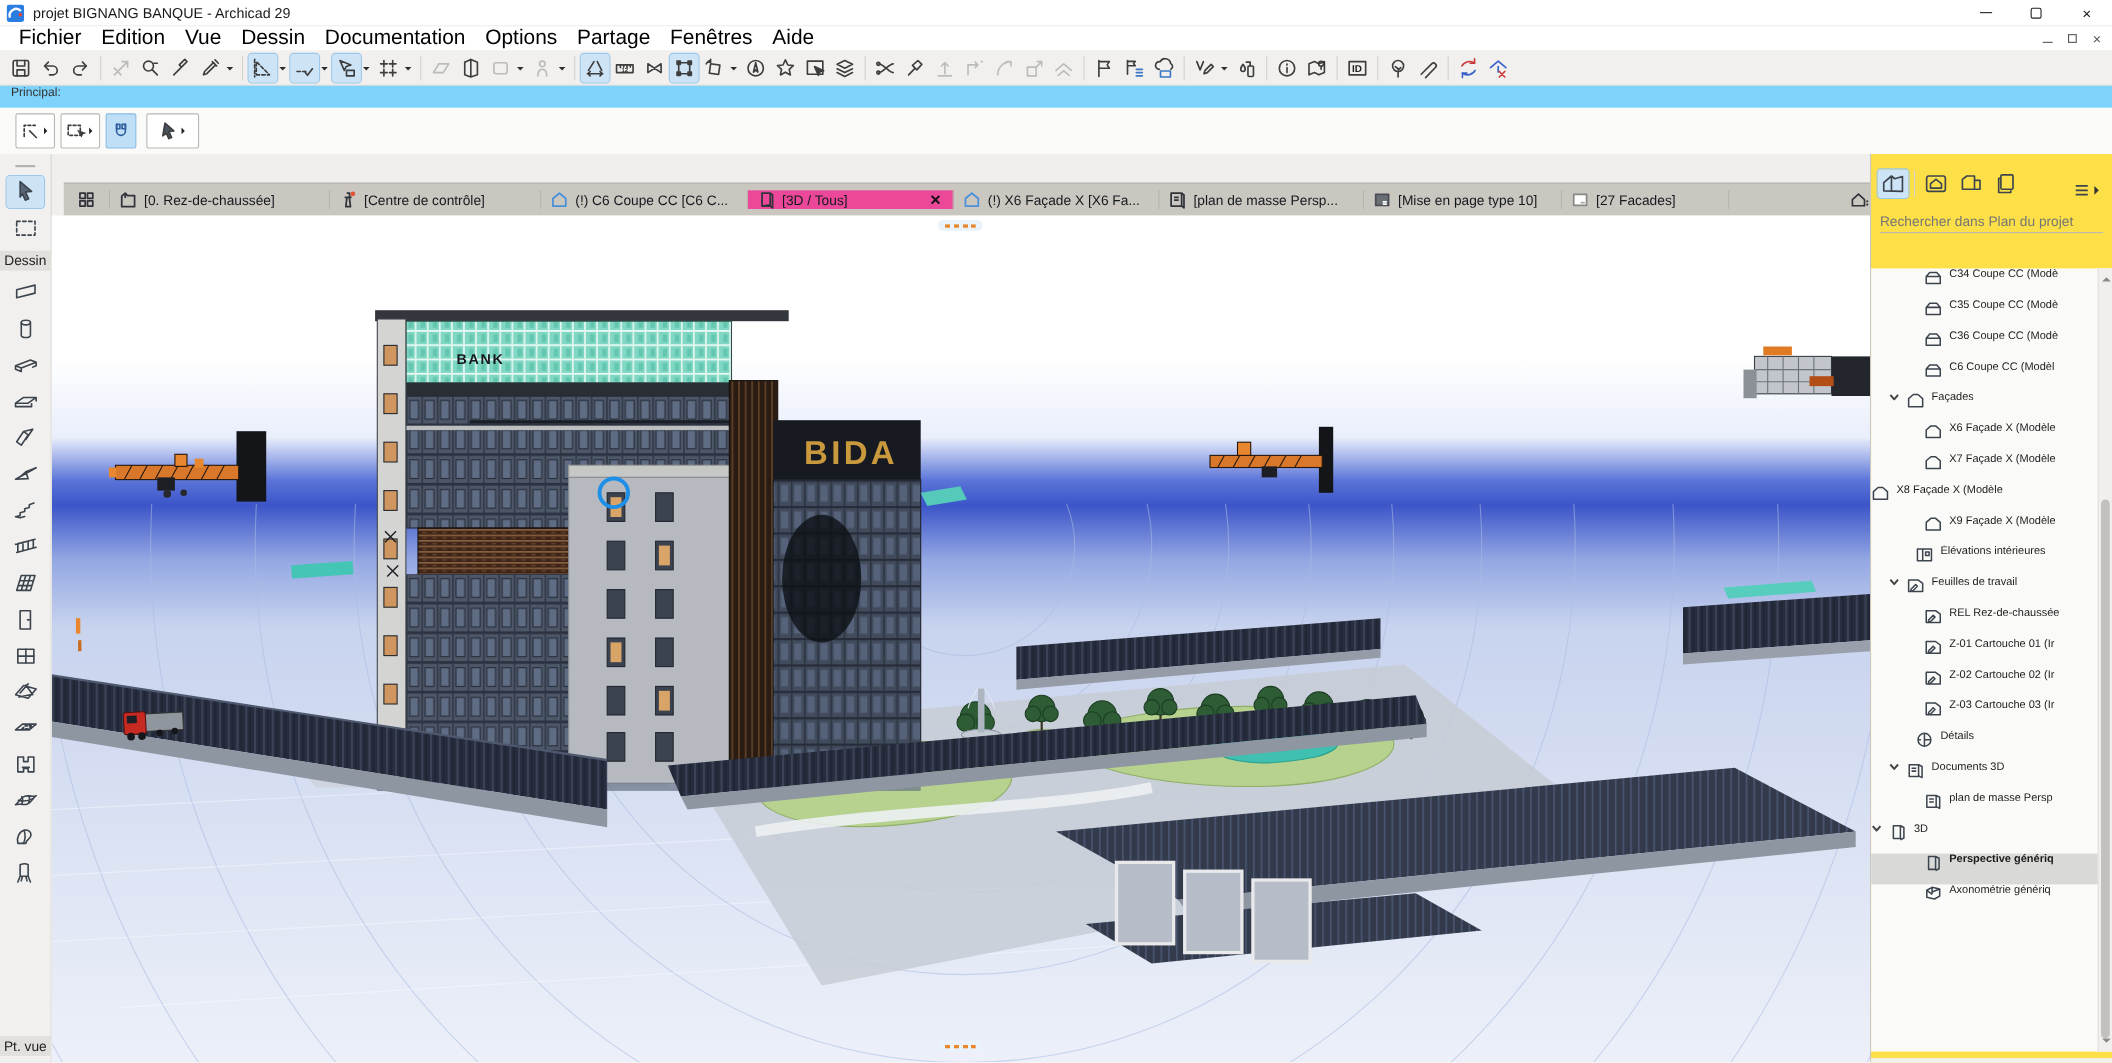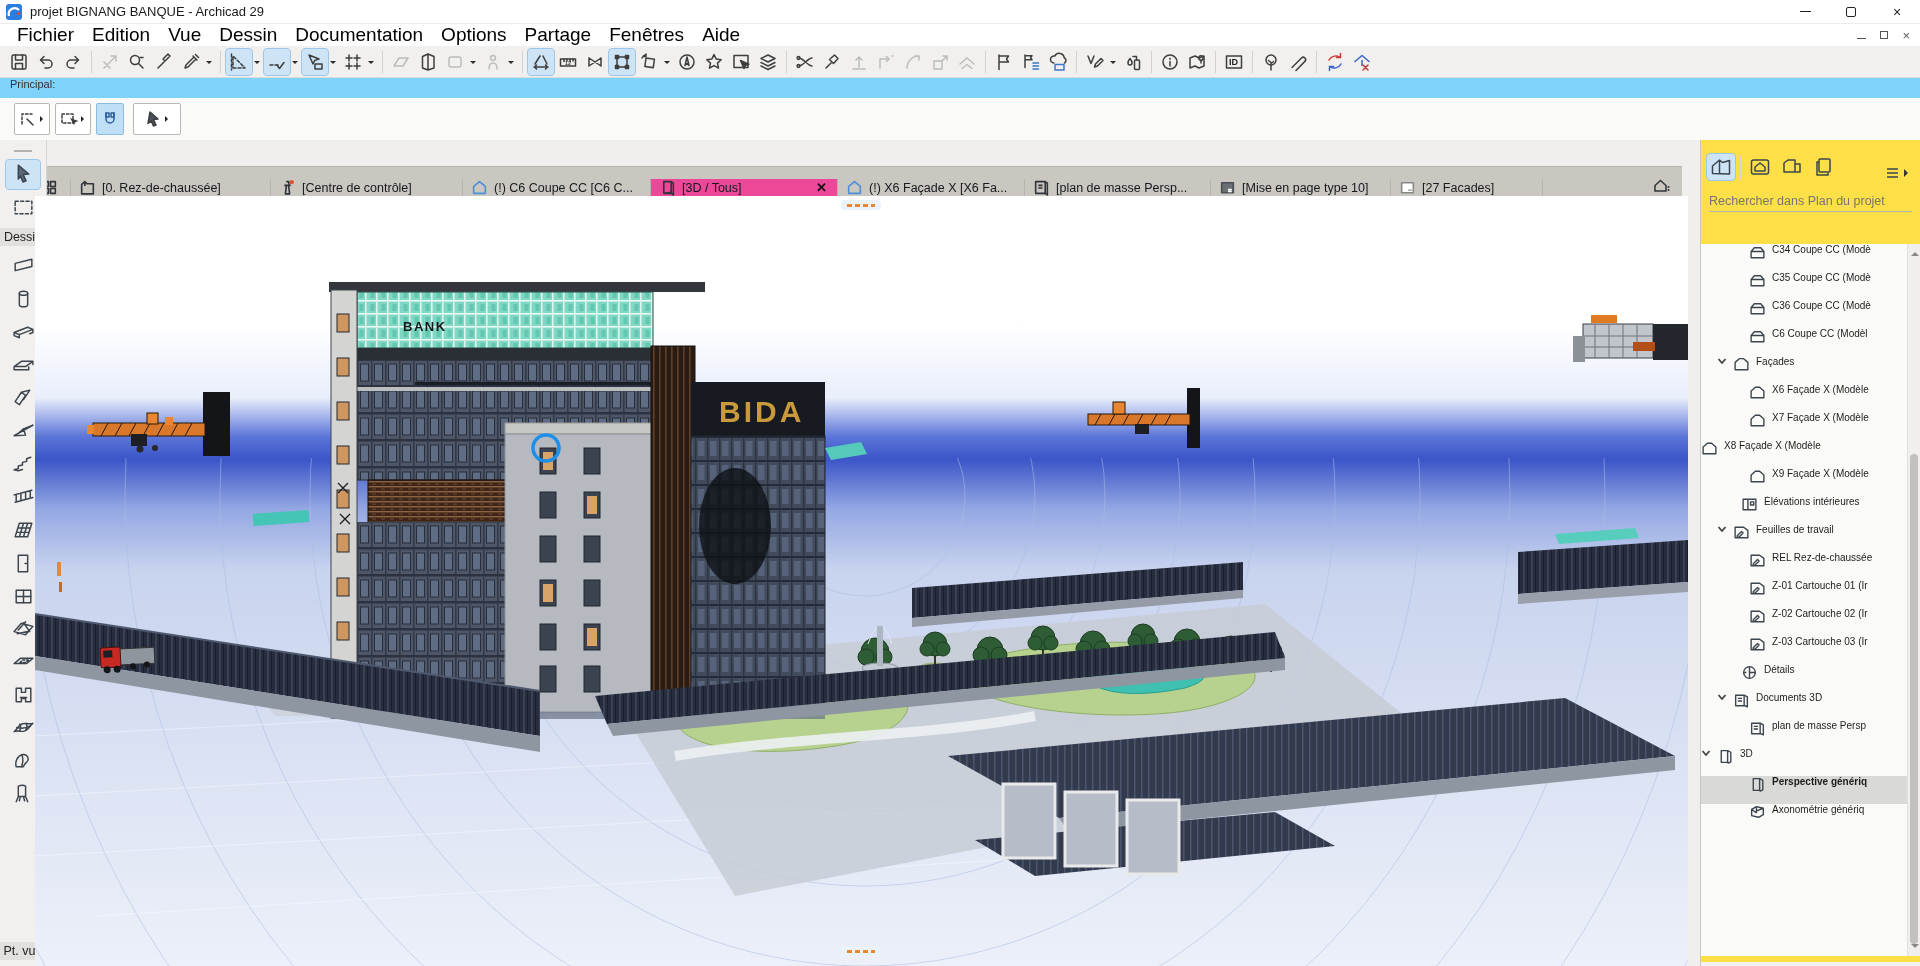--- a/index.html
+++ b/index.html
@@ -30,38 +30,38 @@
 .prow{position:absolute;left:0;top:78px;width:1920px;height:20px;background:#7dd3fc;font-size:11px;color:#333;padding-left:10px;display:flex;align-items:flex-start}
 
 .subtb{position:absolute;left:0;top:98px;width:1920px;height:42px;background:#fafaf8;display:flex;align-items:center;gap:5px;padding-left:14px}
 .sbtn{height:32px;background:#fff;border:1px solid #b9b7b4;border-radius:2px;display:flex;align-items:center;justify-content:center;padding:0 3px}
 .sbtn svg{width:20px;height:20px;stroke:#3e3e3e;fill:none;stroke-width:1.5;stroke-linecap:round;stroke-linejoin:round}
 .sbtn .rc{width:0;height:0;border:3.5px solid transparent;border-left-color:#222;margin-left:2px}
 .sbtn.active{background:#bfdff7;border-color:#8cbbe2}
 
 .gapstrip{position:absolute;left:0;top:140px;width:1920px;height:26px;background:#f0efee}
 
-.tabbar{position:absolute;left:29px;top:166px;width:1653px;height:30px;background:#cac7c1;border-top:1px solid #b7b4ae;display:flex;align-items:flex-end}
+.tabbar{position:absolute;left:58px;top:166px;width:1653px;height:30px;background:#cac7c1;border-top:1px solid #b7b4ae;display:flex;align-items:center}
 .tovr{width:42px;display:flex;align-items:center;justify-content:center;border-right:1px solid #b7b4ae}
 .tovr svg,.tab svg{width:17px;height:17px;stroke:#30333a;fill:none;stroke-width:1.5;stroke-linejoin:round}
 .tab{display:flex;align-items:center;gap:6px;padding:0 8px;border-right:1px solid #b7b4ae;font-size:12.5px;color:#15181d;white-space:nowrap;overflow:hidden}
 .tab.active{background:#ec4899}
 .tab .tx{margin-left:auto;font-size:13px;font-weight:bold;color:#111;padding:0 2px}
 .tbright{margin-left:auto;display:flex;align-items:center;padding-right:10px}
 .tbright svg{width:20px;height:20px;stroke:#30333a;fill:none;stroke-width:1.5}
 
 .toolbox{position:absolute;left:0;top:140px;width:47px;height:826px;background:#f1f0ee;border-right:1px solid #d8d6d2;display:flex;flex-direction:column;align-items:center}
 .tbx-handle{width:18px;height:2px;background:#b5b3af;margin:10px 0 8px}
 .pbtn{width:34px;height:29px;display:flex;align-items:center;justify-content:center;border-radius:3px;margin-bottom:4px;flex:none}
 .pbtn svg{width:25px;height:25px;stroke:#3c444e;fill:none;stroke-width:1.4;stroke-linecap:round;stroke-linejoin:round}
 .pbtn.sel{background:#cde4f7;outline:1px solid #9cc6ea}
 .plabel{width:47px;background:#e2e0dc;font-size:12.5px;color:#222;text-align:center;padding:2px 0;margin:2px 0 6px;flex:none}
 .ptvue{margin-top:auto}
 
-.viewport{position:absolute;left:35px;top:196px;width:1653px;height:770px;background:#fff;overflow:hidden}
+.viewport{position:absolute;left:47px;top:196px;width:1653px;height:770px;background:#fff;overflow:hidden}
 .vphandle{position:absolute;width:40px;height:10px;background:#eaf2fb;border-radius:4px;display:flex;align-items:center;justify-content:center}
 .vphandle i{display:block;width:28px;height:3px;background:repeating-linear-gradient(90deg,#e8872f 0 5px,transparent 5px 8px)}
 
 .nav{position:absolute;left:1700px;top:140px;width:220px;height:826px;background:#fde047;border-left:1px solid #c9c7c3}
 .nhead{height:46px;display:flex;align-items:flex-end;gap:4px;padding:0 6px 6px 6px}
 .nico-btn{width:28px;height:26px;display:flex;align-items:center;justify-content:center;border-radius:3px}
 .nico-btn svg{width:22px;height:22px;stroke:#3c444e;fill:none;stroke-width:1.5;stroke-linejoin:round}
 .nico-btn.act{background:#cde4f7;outline:1px solid #9cc6ea}
 .nsep{width:1px;height:24px;background:#d3d1cd;margin:0 1px 1px}
 .nmenu{margin-left:auto;display:flex;align-items:center;gap:2px;padding-right:2px}

